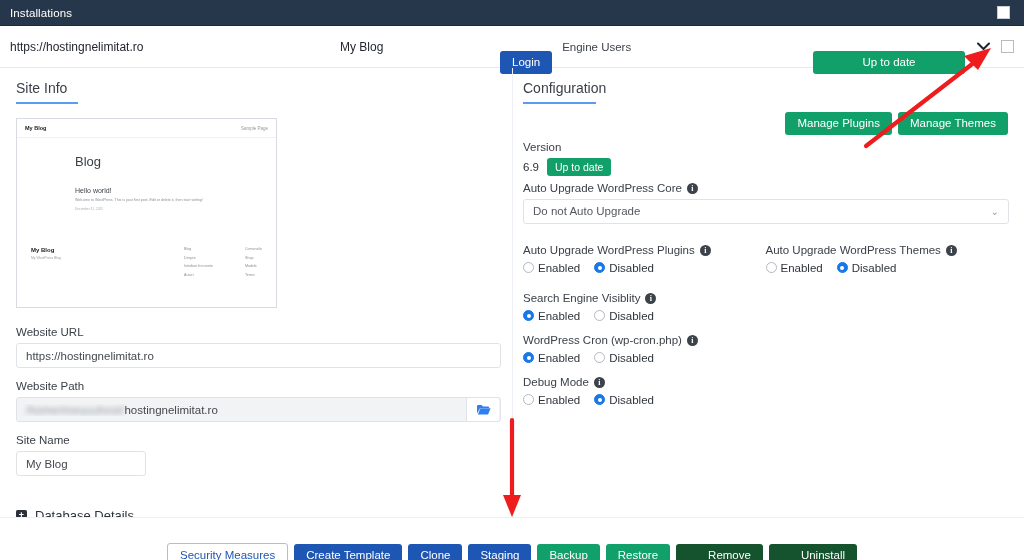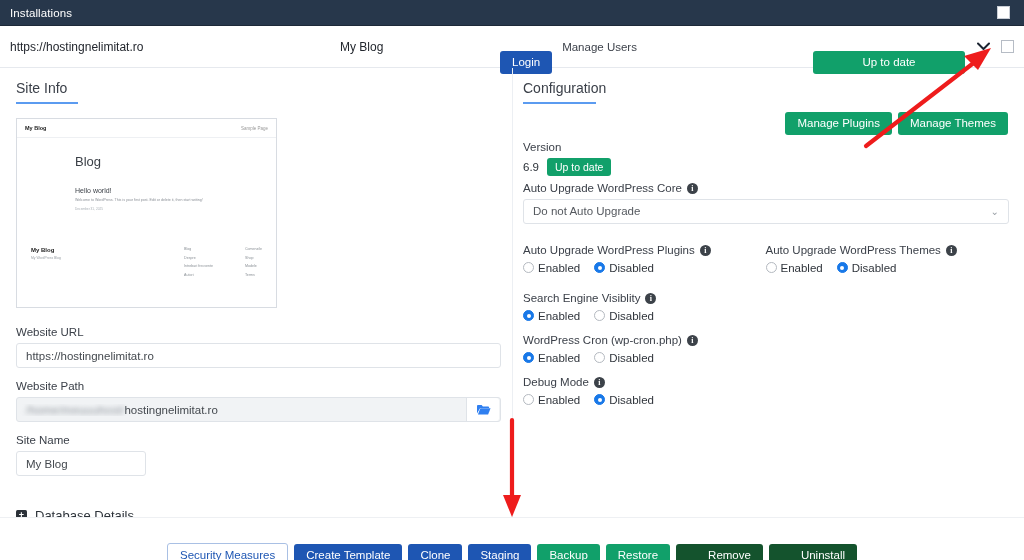--- a/index.html
+++ b/index.html
@@ -177,21 +177,21 @@
 <div class="topbar">
   <span class="title">Installations</span>
   <span class="spacer"></span>
   <span class="chk"></span>
 </div>
 
 <div class="inst-row">
   <span class="inst-url">https://hostingnelimitat.ro</span>
   <span class="inst-name">My Blog</span>
   <button class="btn btn-blue">Login</button>
-  <span class="link-plain">Manage Users</span>
+  <span class="link-plain">Engine Users</span>
   <span class="inst-right">
     <button class="btn uptodate-wide">Up to date</button>
     <span class="chev">
       <svg width="13" height="9" viewBox="0 0 13 9">
           <path d="M1 1.5 L6.5 7 L12 1.5" stroke="#1b2431" stroke-width="2" fill="none" stroke-linecap="round" stroke-linejoin="round"></path>
         </svg>
     </span>
     <span class="row-chk"></span>
   </span>
 </div>

